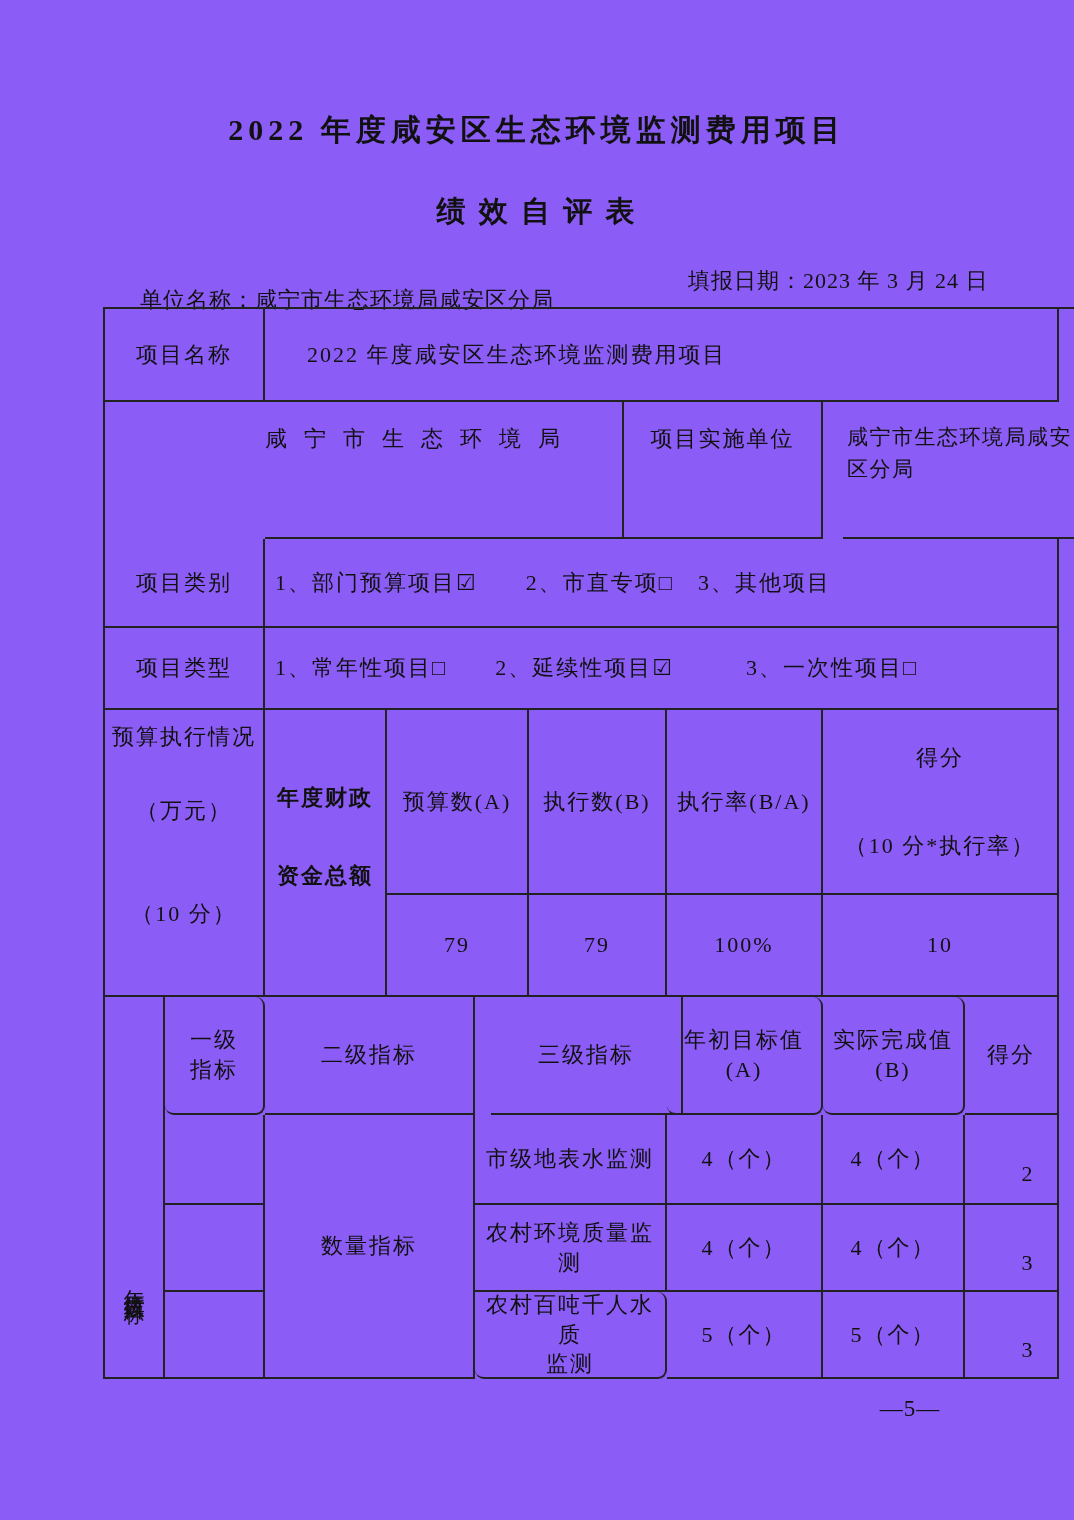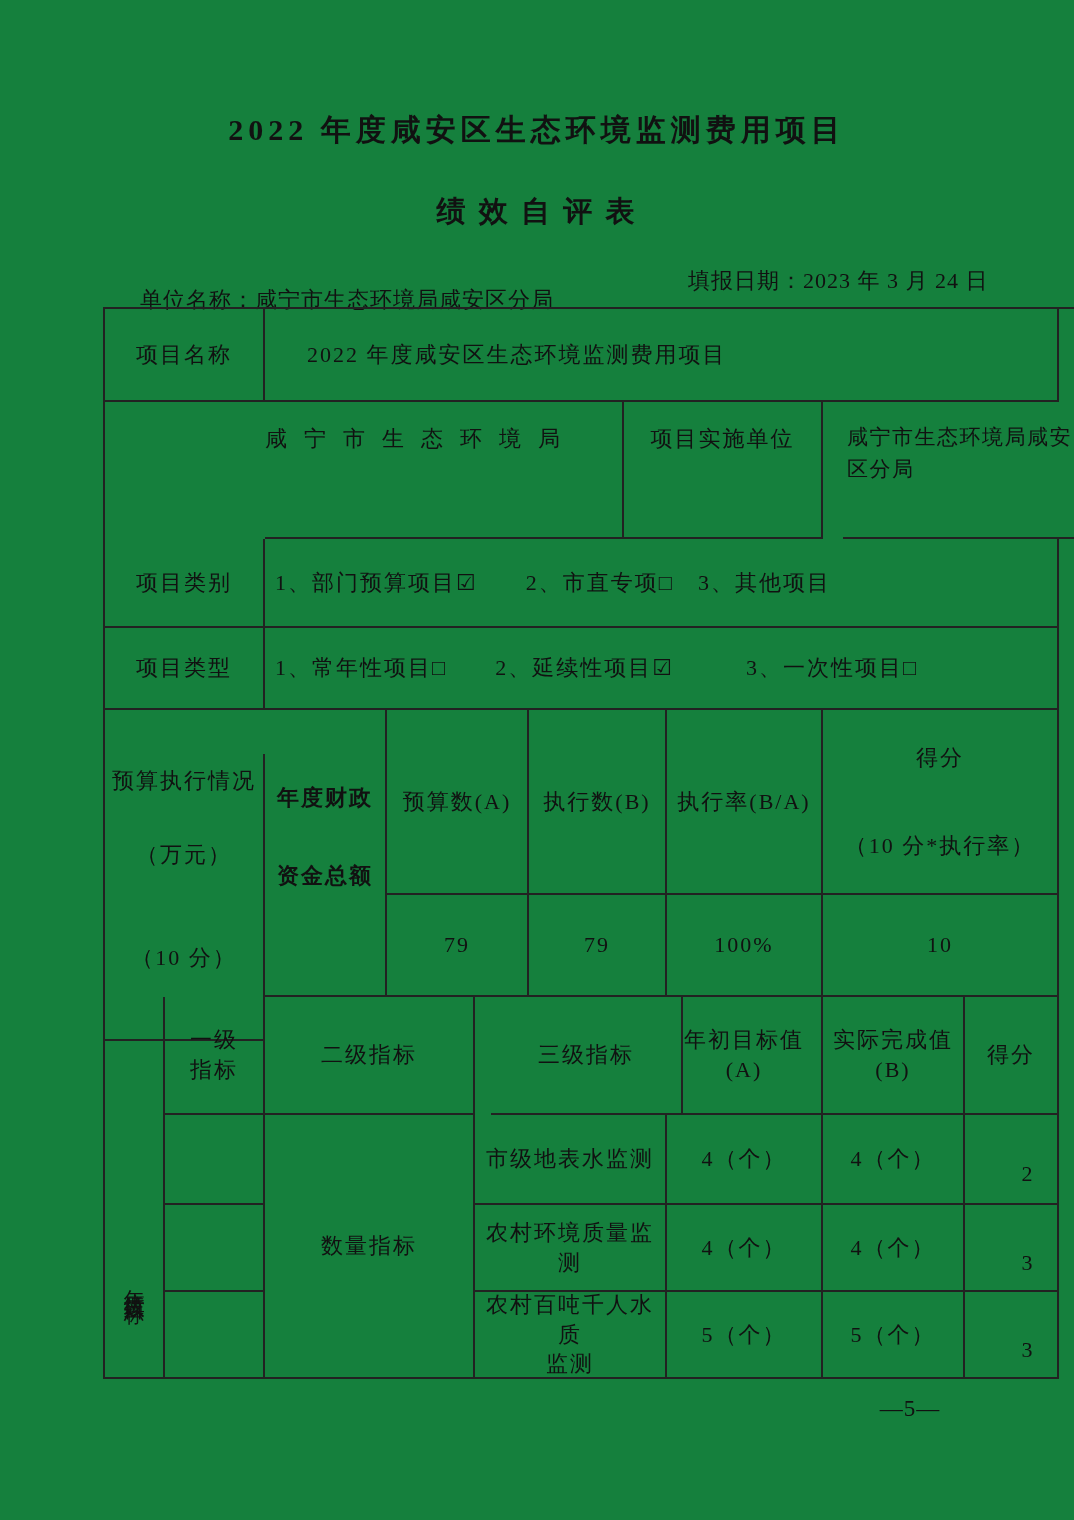--- a/index.html
+++ b/index.html
@@ -1,19 +1,19 @@
 <!DOCTYPE html>
 <html><head>
 <meta charset="utf-8">
 <style>
   html,body{margin:0;padding:0;background:#ffffff;}
   .page{
     position:relative;
     width:1074px;height:1520px;
-    background:#15803d;
+    background:#8b5cf6;
     font-family:"Liberation Serif","DejaVu Serif",serif;
     color:#1a1a1a;
     overflow:hidden;
   }
   .doc-title{
     position:absolute;top:110px;left:0;width:100%;
     text-align:center;font-size:30px;font-weight:bold;
     letter-spacing:5px;color:#111;
   }
   .doc-subtitle{
@@ -32,25 +32,25 @@
   }
   .cell{
     position:absolute;box-sizing:border-box;
     border-right:2px solid #222;border-bottom:2px solid #222;
     display:flex;align-items:center;justify-content:center;
     font-size:22px;letter-spacing:2px;line-height:1.35;
     text-align:center;color:#111;
   }
   .left{justify-content:flex-start;text-align:left;}
   .top{align-items:flex-start;padding-top:22px;}
-  .pre{white-space:pre-line;}
+  .pre{white-space:pre-line;border-radius:9px;}
   .col{flex-direction:column;}
   .dept-val{letter-spacing:17px;}
   .impl-val{font-size:21px;letter-spacing:1.5px;line-height:1.5;padding:20px 2px 0 4px;align-items:flex-start;justify-content:flex-start;text-align:left;margin-left:20px;}
-  .budget-label{flex-direction:column;justify-content:flex-start;padding-top:12px;margin-top:44px;}
+  .budget-label{flex-direction:column;justify-content:flex-start;padding-top:12px;}
   .budget-label .l2{margin-top:44px;}
   .budget-label .l3{margin-top:74px;}
   .fund{flex-direction:column;row-gap:48px;padding-bottom:32px;}
   .score-head{flex-direction:column;row-gap:58px;}
   .vertical-cell{padding:0;}
   .vertical-text{writing-mode:vertical-rl;text-orientation:upright;letter-spacing:3px;font-size:21px;margin-top:190px;}
   .score-val{padding-left:34px;padding-top:30px;}
   .page-number{
     position:absolute;left:845px;top:1396px;width:130px;
     text-align:center;font-size:23px;color:#111;letter-spacing:1px;

